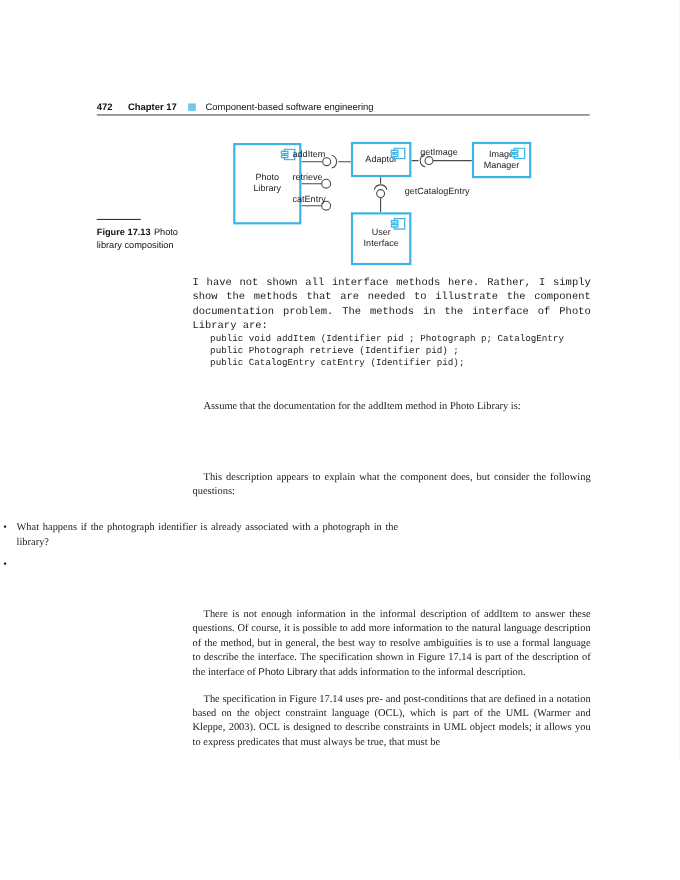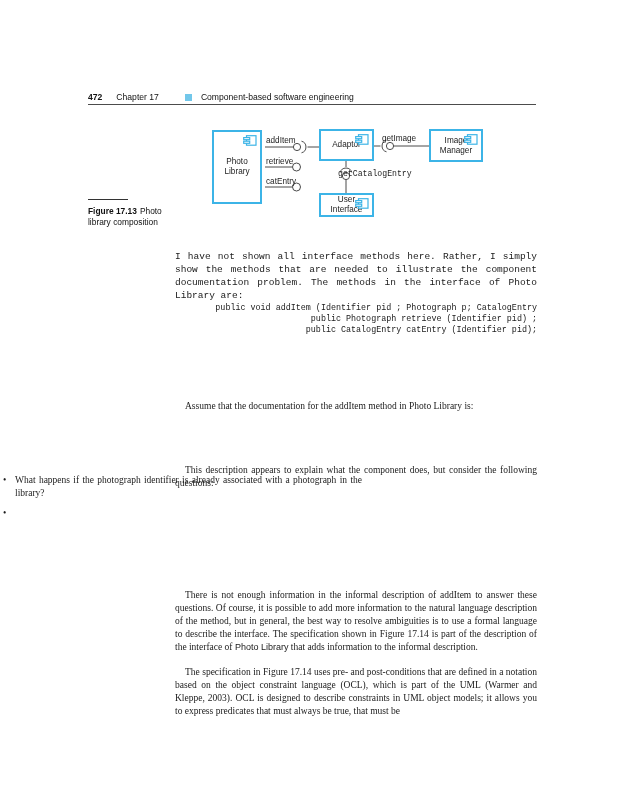--- a/index.html
+++ b/index.html
@@ -7,57 +7,57 @@
   .page{
     position:relative;width:618px;height:800px;margin:0 auto;
     background:#ffffff;overflow:hidden;
     font-family:"Liberation Serif", serif;color:#1a1a1a;
   }
   
   .header{position:absolute;left:88px;top:91px;width:450px;height:12px;
     font-family:"Liberation Sans", sans-serif;font-size:8.6px;color:#111;
     display:flex;align-items:center;}
   .header .pgnum{font-weight:bold;margin-right:14px;}
-  .header .chap{margin-right:26px;}
+  .header .chap{margin-right:10px;font-weight:bold;}
   .header .sq{width:7px;height:7px;background:#72c7ea;display:inline-block;margin-right:9px;}
   .header-rule{position:absolute;left:88px;top:104px;width:448px;height:1px;background:#4c4c4c;}
 
   
   .diagram{position:absolute;left:180px;top:115px;width:330px;height:120px;}
   .diagram svg.connectors{position:absolute;left:0;top:0;}
   .dbox{position:absolute;box-sizing:border-box;border:2px solid #3cb4e7;background:#fff;
     display:flex;align-items:center;justify-content:center;text-align:center;}
   .dbox .bname{font-family:"Liberation Sans", sans-serif;font-size:8.2px;line-height:10px;
     color:#222;white-space:pre-line;}
   .dbox .cicon{position:absolute;top:3px;right:3px;}
-  .box-photo{left:32px;top:15px;width:50px;height:74px;align-items:center;}
+  .box-photo{left:32px;top:15px;width:62px;height:74px;align-items:center;}
   .box-adaptor{left:139px;top:14px;width:55px;height:32px;}
   .box-imgmgr{left:249px;top:14px;width:54px;height:33px;}
-  .box-ui{left:139px;top:78px;width:55px;height:24px;}
+  .box-ui{left:139px;top:78px;width:55px;height:48px;}
   .dlabel{position:absolute;font-family:"Liberation Sans", sans-serif;font-size:8.2px;
     color:#1d1d1d;white-space:nowrap;line-height:10px;}
   .lbl-additem{left:86px;top:21px;}
   .lbl-retrieve{left:86px;top:42px;}
   .lbl-catentry{left:86px;top:62px;}
   .lbl-getimage{left:202px;top:19px;}
-  .lbl-getcat{left:158px;top:54px;font-family:Liberation Mono, monospace;}
+  .lbl-getcat{left:188px;top:54px;}
 
   
   .cap-rule{position:absolute;left:88px;top:199px;width:40px;height:1px;background:#333;}
   .caption{position:absolute;left:88px;top:206px;width:96px;
     font-family:"Liberation Sans", sans-serif;font-size:8.4px;line-height:10.5px;color:#111;}
   .caption .cap-b{font-weight:bold;margin-right:3px;}
 
   
   .bodytext{position:absolute;left:175px;width:362px;font-size:9.5px;line-height:13px;
     text-align:justify;margin:0;}
-  .indent{text-indent:10px;margin-top:36px;}
+  .indent{text-indent:10px;}
   .p1{top:250px;font-family:Liberation Mono, monospace;}
   .codeblock{position:absolute;left:191px;top:303px;width:346px;
-    font-family:"Liberation Mono", monospace;font-size:8.4px;line-height:10.8px;color:#1a1a1a;text-align:right;}
+    font-family:"Liberation Mono", monospace;font-size:8.4px;line-height:10.8px;color:#1a1a1a;}
   .codeblock div{white-space:pre;}
   .p2{top:364px;}
   .quote{top:391px;font-style:italic;}
   .p3{top:428px;}
   .bullet-item{position:absolute;left:0;width:362px;padding-left:15px;box-sizing:border-box;
     font-size:9.5px;line-height:13px;text-align:justify;}
   .bullet-item .marker{position:absolute;left:3px;top:0;font-size:9.5px;}
   .b1{top:474px;}
   .b2{top:507px;}
   .p4{top:553px;line-height:12.9px;}

